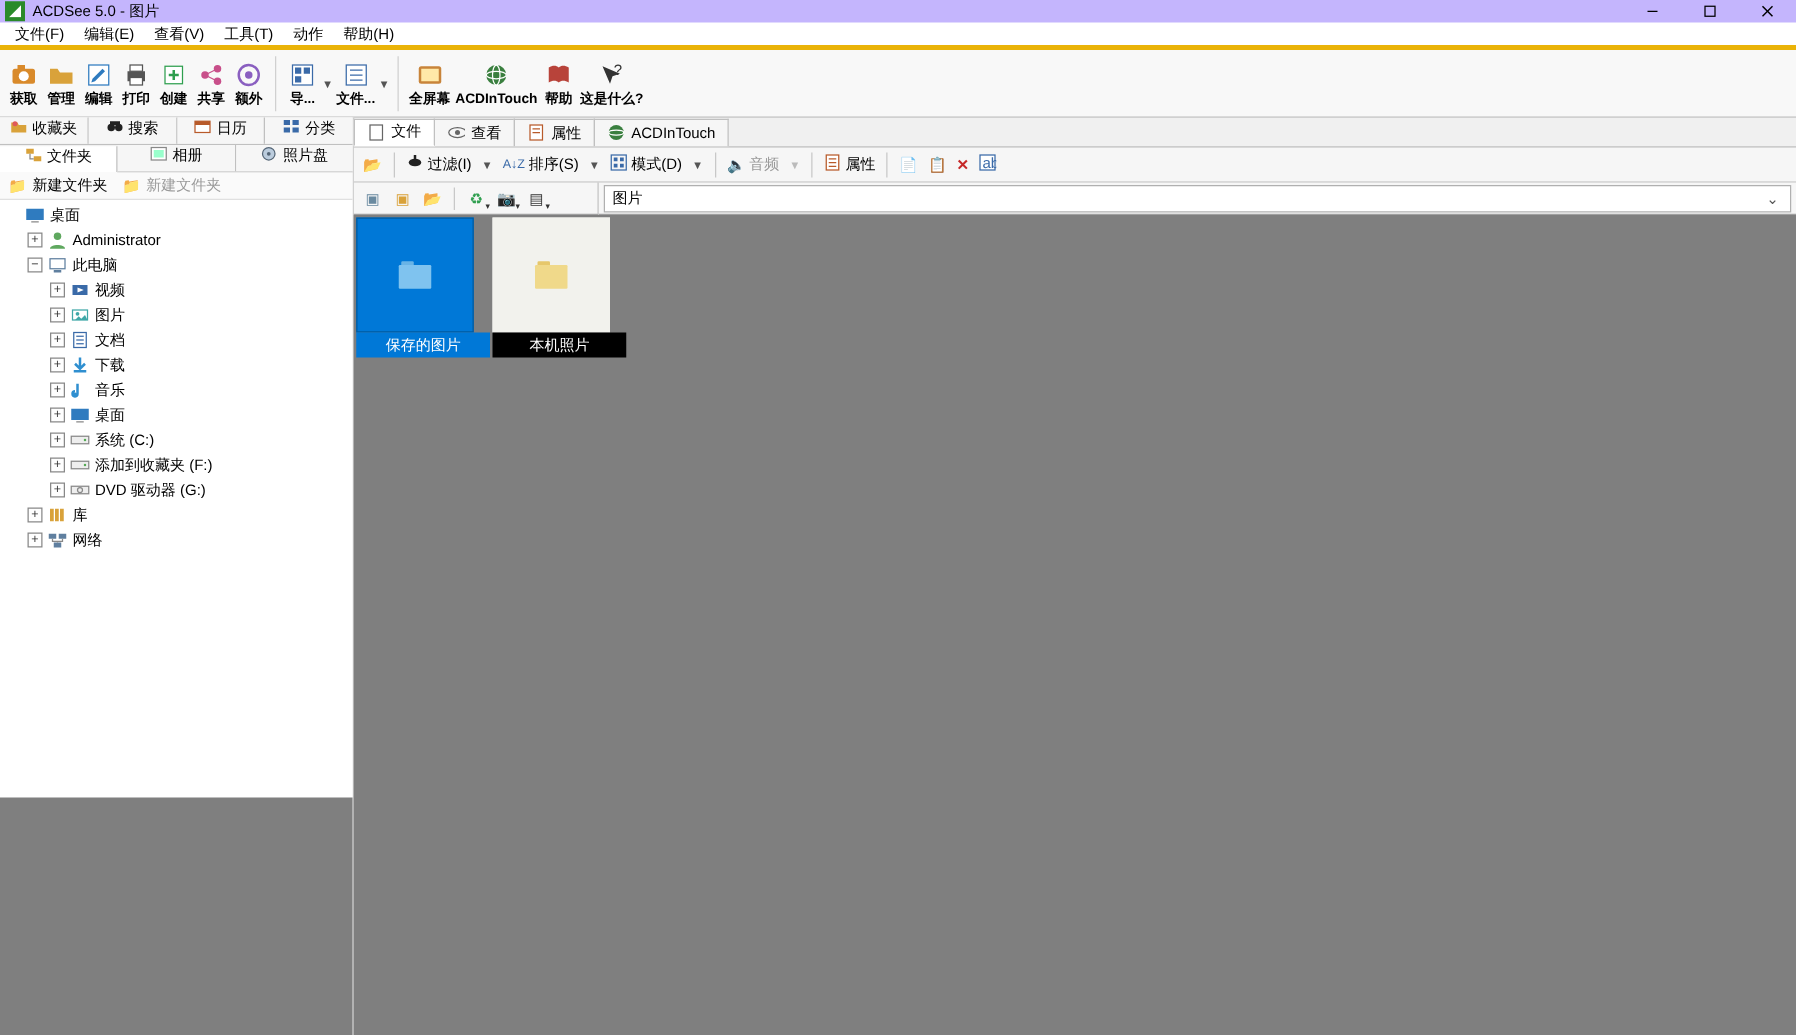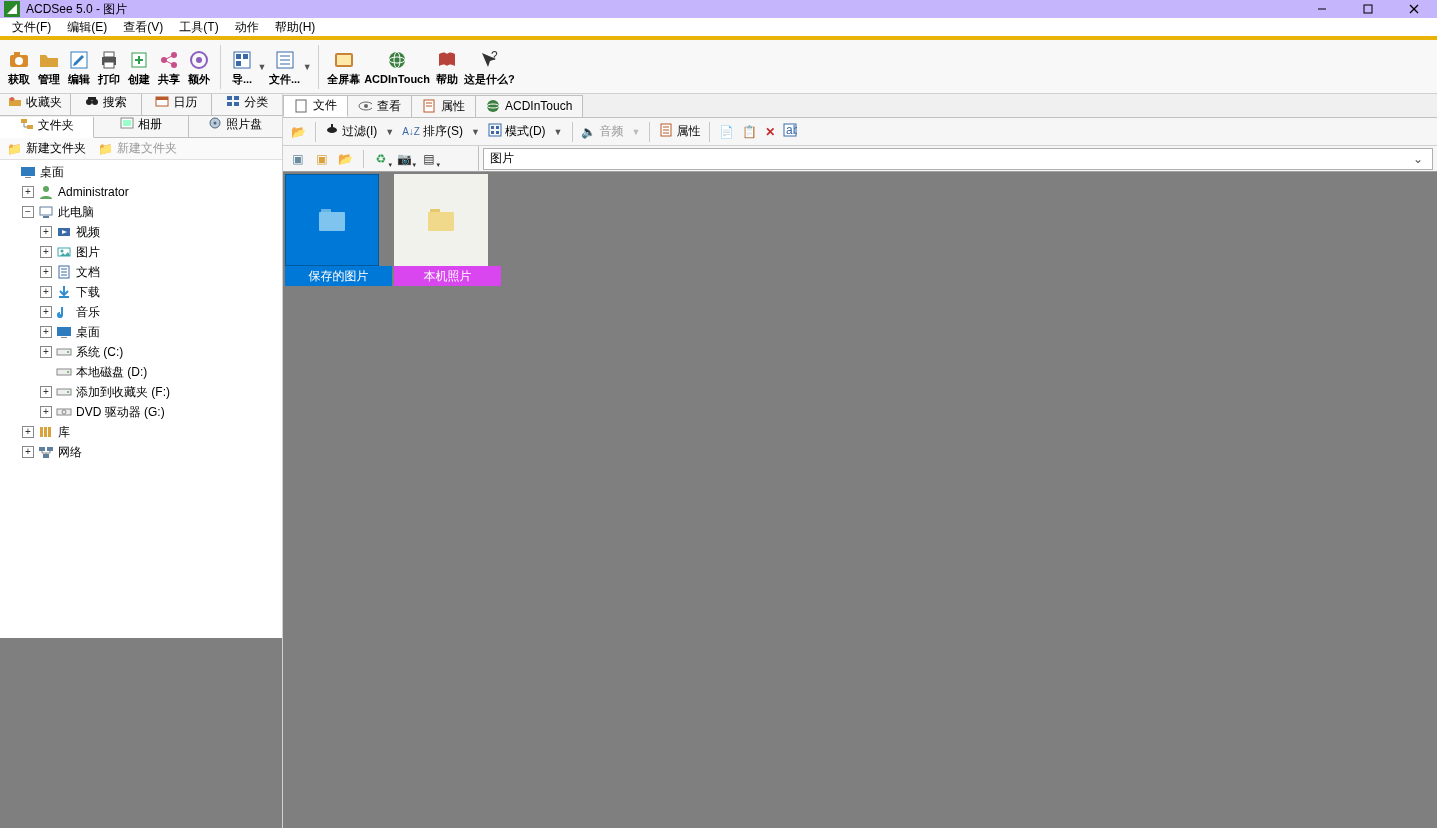--- a/index.html
+++ b/index.html
@@ -77,21 +77,21 @@
 .path-bar .pb-text { flex: 1; }
 .path-bar .pb-drop { width: 16px; text-align: center; color: #555; cursor: default; }
 
 
 .thumb-area { flex: 1; background: #7f7f7f; padding: 2px; display: flex; align-content: flex-start; flex-wrap: wrap; gap: 2px; }
 .thumb { width: 107px; display: flex; flex-direction: column; text-align: center; }
 .thumb .img { width: 94px; height: 92px; background: #f2f2ed; display: flex; align-items: center; justify-content: center; border: 1px solid #f2f2ed; }
 .thumb.selected .img { background: #0078d7; border: 1px solid #005a9e; }
 .thumb .cap { height: 20px; display: flex; align-items: center; justify-content: center; color: #fff; font-size: 12px; }
 .thumb.selected .cap { background: #0078d7; }
-.thumb:not(.selected) .cap { background: #d946ef; }
+.thumb:not(.selected) .cap { background: #000000; }
 .folder-glyph { width: 26px; height: 22px; position: relative; }
 .folder-glyph::before { content: ""; position: absolute; top: 0; left: 2px; width: 10px; height: 4px; border-radius: 1px 1px 0 0; }
 .folder-glyph::after { content: ""; position: absolute; top: 3px; left: 0; right: 0; bottom: 0; border-radius: 1px; }
 .folder-glyph.blue::before { background: #69b4e6; }
 .folder-glyph.blue::after  { background: #7fc3ef; }
 .folder-glyph.yellow::before { background: #e6c76b; }
 .folder-glyph.yellow::after  { background: #f0d98a; }
 </style>
 </head>
 <body>
@@ -470,32 +470,20 @@
                 <svg width="16" height="12">
                   <rect x="1" y="3" width="14" height="6" fill="#eee" stroke="#888"></rect>
                   <circle cx="12" cy="6" r="1" fill="#5a5"></circle>
                 </svg>
               </span>
               <span>系统 (C:)</span>
             </div>
           </li>
           <li>
             <div class="node" style="padding-left: 40px;">
-              <span class="noexp"></span>
-              <span class="ico">
-                <svg width="16" height="12">
-                  <rect x="1" y="3" width="14" height="6" fill="#eee" stroke="#888"></rect>
-                  <circle cx="12" cy="6" r="1" fill="#5a5"></circle>
-                </svg>
-              </span>
-              <span>本地磁盘 (D:)</span>
-            </div>
-          </li>
-          <li>
-            <div class="node" style="padding-left: 40px;">
               <span class="exp">+</span>
               <span class="ico">
                 <svg width="16" height="12">
                   <rect x="1" y="3" width="14" height="6" fill="#eee" stroke="#888"></rect>
                   <circle cx="12" cy="6" r="1" fill="#5a5"></circle>
                 </svg>
               </span>
               <span>添加到收藏夹 (F:)</span>
             </div>
           </li>

